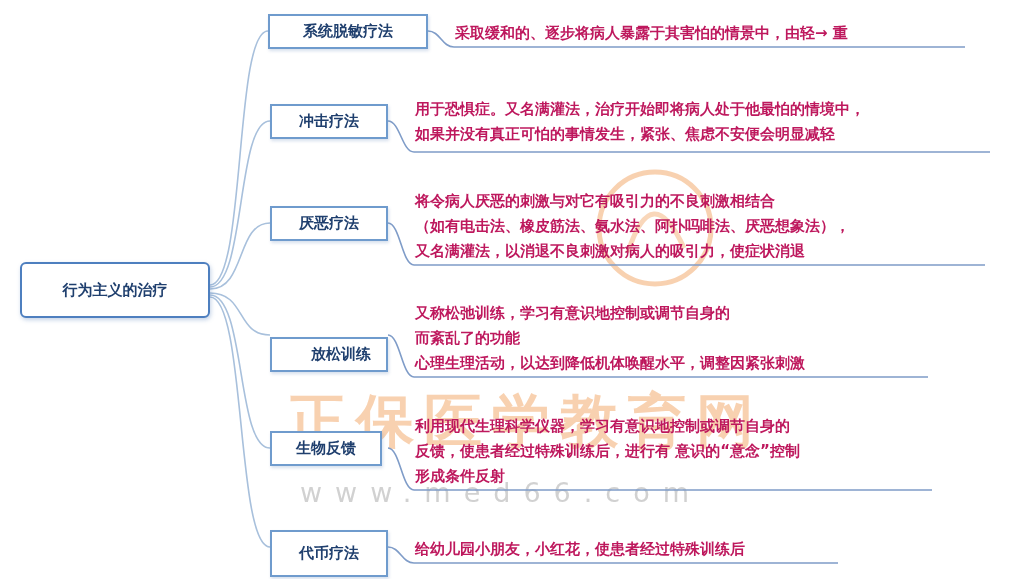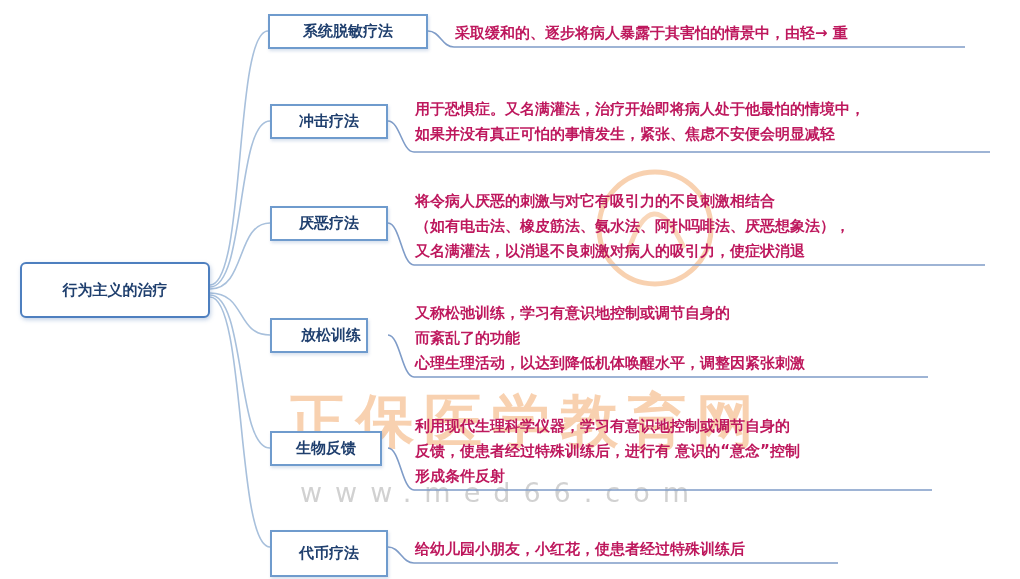--- a/index.html
+++ b/index.html
@@ -98,21 +98,21 @@
 
   <div class="node" style="left:270px; top:206px; width:118px; height:35px;">
     <span>厌恶疗法</span>
   </div>
   <div class="desc" style="left:415px; top:189px;">
     <div>将令病人厌恶的刺激与对它有吸引力的不良刺激相结合</div>
     <div>（如有电击法、橡皮筋法、氨水法、阿扑吗啡法、厌恶想象法），</div>
     <div>又名满灌法，以消退不良刺激对病人的吸引力，使症状消退</div>
   </div>
 
-  <div class="node" style="left:270px; top:318px; width:98px; height:35px;padding-left:24px;">
+  <div class="node" style="left:270px; top:337px; width:118px; height:35px;padding-left:24px;">
     <span>放松训练</span>
   </div>
   <div class="desc" style="left:415px; top:301px;">
     <div>又称松弛训练，学习有意识地控制或调节自身的</div>
     <div>而紊乱了的功能</div>
     <div>心理生理活动，以达到降低机体唤醒水平，调整因紧张刺激</div>
   </div>
 
   <div class="node" style="left:270px; top:431px; width:112px; height:35px;">
     <span>生物反馈</span>

